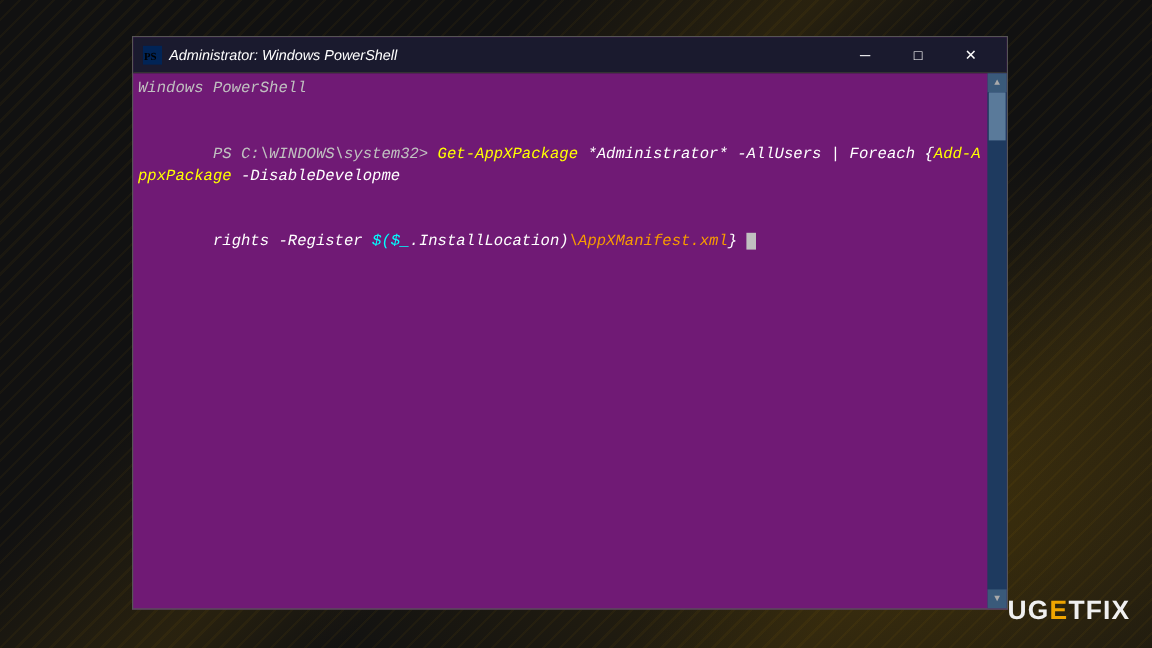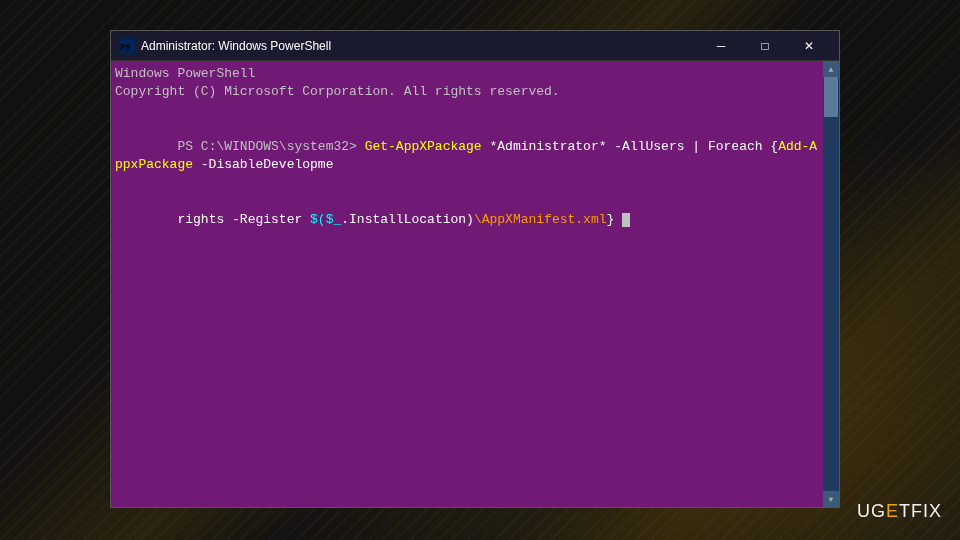--- a/index.html
+++ b/index.html
@@ -47,22 +47,22 @@
       z-index: 1;
     }
 
     
     .watermark {
       position: absolute;
       bottom: 18px;
       right: 18px;
       z-index: 10;
       font-family: Arial, sans-serif;
-      font-size: 18px;
-      font-weight: normal;
+      font-size: 22px;
+      font-weight: bold;
       color: #f0f0f0;
       letter-spacing: 1px;
     }
 
     .watermark span.orange {
       color: #f0a500;
     }
 
     
     .window {
@@ -94,20 +94,21 @@
       height: 16px;
       margin-right: 6px;
       flex-shrink: 0;
     }
 
     .titlebar-title {
       flex: 1;
       font-size: 12px;
       color: #fff;
       font-family: 'Segoe UI', Arial, sans-serif;
+      font-style: italic;
     }
 
     .titlebar-controls {
       display: flex;
       gap: 0;
     }
 
     .titlebar-btn {
       width: 44px;
       height: 30px;
@@ -133,20 +134,21 @@
       overflow: hidden;
       color: #c0c0c0;
       font-size: 13px;
       line-height: 1.4;
     }
 
     .terminal-line {
       white-space: pre-wrap;
       word-break: break-all;
       color: #c0c0c0;
+      font-style: italic;
     }
 
     .terminal-line.header {
       color: #c0c0c0;
     }
 
     .cmd-line {
       color: #c0c0c0;
     }
 
@@ -244,21 +246,20 @@
       <div class="titlebar-btn">─</div>
       <div class="titlebar-btn">□</div>
       <div class="titlebar-btn close">✕</div>
     </div>
   </div>
 
   <div class="terminal-body">
     <div class="terminal-content">
 
       <div class="terminal-line header">Windows PowerShell</div>
-      <div class="terminal-line header">Copyright (C) Microsoft Corporation. All rights reserved.</div>
       <div class="terminal-line">&nbsp;</div>
 
       <div class="terminal-line cmd-line">
         <span class="cmd-prompt">PS C:\WINDOWS\system32&gt; </span><span class="cmd-yellow">Get-AppXPackage</span><span class="cmd-white"> *Administrator* -AllUsers </span><span class="cmd-white">| Foreach {</span><span class="cmd-yellow">Add-AppxPackage</span><span class="cmd-white"> -DisableDevelopme</span>
       </div>
       <div class="terminal-line cmd-line">
         <span class="cmd-white">rights -Register </span><span class="cmd-cyan">$($_</span><span class="cmd-white">.InstallLocation)</span><span class="cmd-orange">\AppXManifest.xml</span><span class="cmd-white">} </span><span class="cursor"></span>
       </div>
     </div>
 

